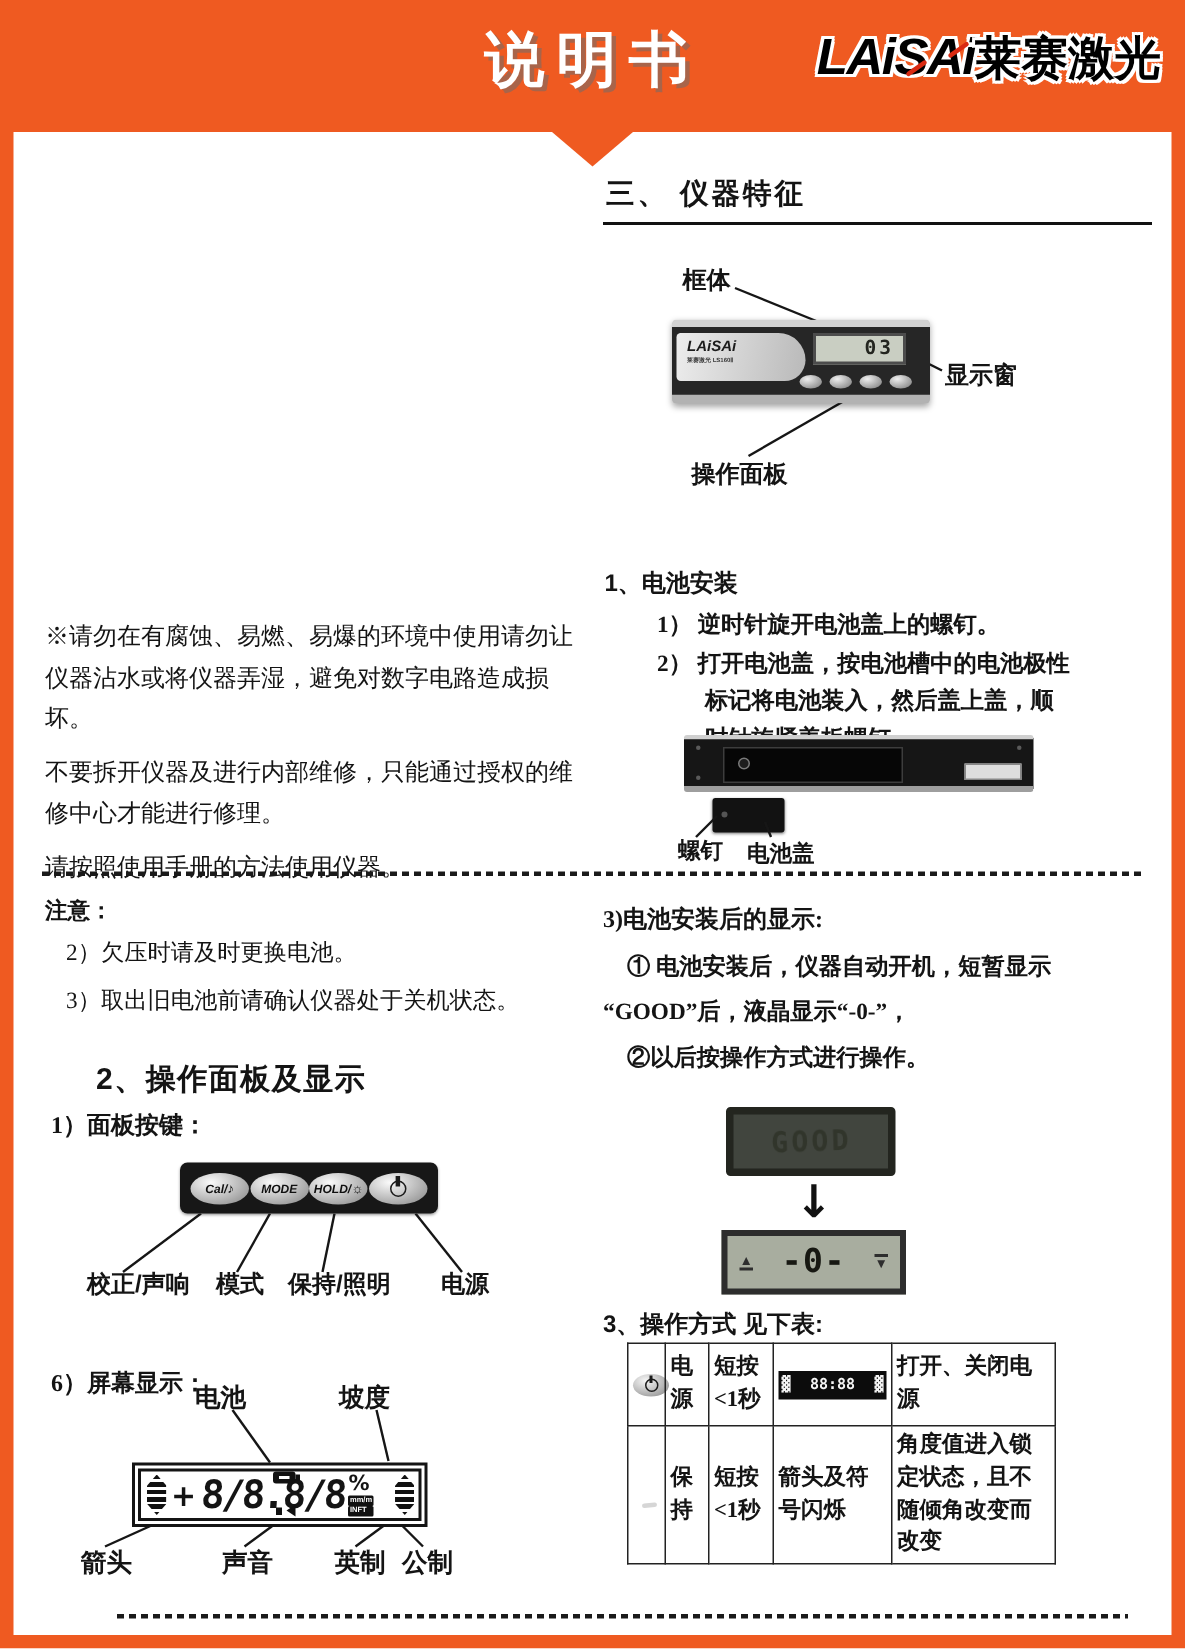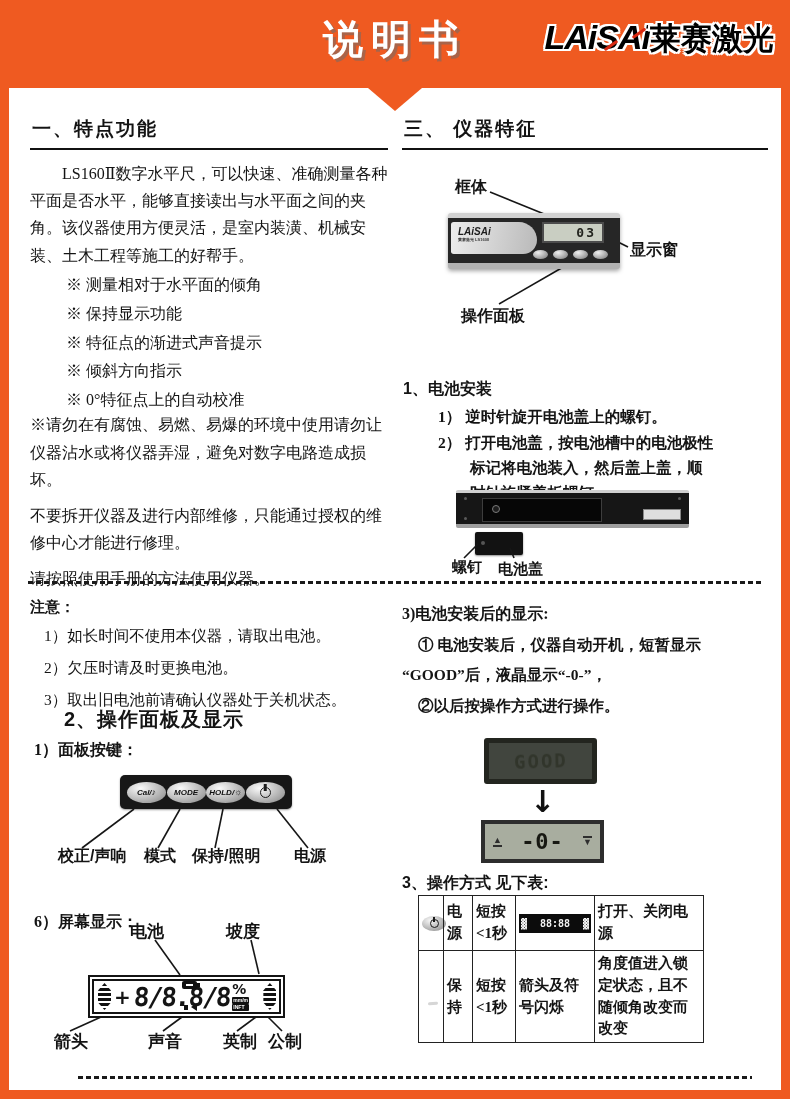--- a/index.html
+++ b/index.html
@@ -155,39 +155,29 @@
   <span class="spark"></span>
 </div>
 <div class="sheet"></div>
 <div class="notch"></div>
 
 <div class="dash" style="left:28px;right:28px;top:581px"></div>
 <div class="dash" style="left:78px;right:38px;top:1076px"></div>
 
 <div class="col-l">
 
-  <div class="grp" style="top:8px">
-    <h2 class="sec">一、特点功能</h2>
-    <p class="para">LS160Ⅱ数字水平尺，可以快速、准确测量各种平面是否水平，能够直接读出与水平面之间的夹角。该仪器使用方便灵活，是室内装潢、机械安装、土木工程等施工的好帮手。</p>
-    <div class="bullet">※ 测量相对于水平面的倾角</div>
-    <div class="bullet">※ 保持显示功能</div>
-    <div class="bullet">※ 特征点的渐进式声音提示</div>
-    <div class="bullet">※ 倾斜方向指示</div>
-    <div class="bullet">※ 0°特征点上的自动校准</div>
-  </div>
 
   <div class="grp" style="top:295px">
     <p class="sp">※请勿在有腐蚀、易燃、易爆的环境中使用请勿让仪器沾水或将仪器弄湿，避免对数字电路造成损坏。</p>
     <p class="sp">不要拆开仪器及进行内部维修，只能通过授权的维修中心才能进行修理。</p>
     <p class="sp">请按照使用手册的方法使用仪器。</p>
   </div>
 
   <div class="grp" style="top:490px">
     <p class="ntitle">注意：</p>
-    <p class="nitem">1）如长时间不使用本仪器，请取出电池。</p>
     <p class="nitem">2）欠压时请及时更换电池。</p>
     <p class="nitem">3）取出旧电池前请确认仪器处于关机状态。</p>
   </div>
 
   <div class="grp" style="top:598px;height:200px">
     <h3 class="bigsec">2、操作面板及显示</h3>
     <p class="subhead" style="top:34px">1）面板按键：</p>
     <div class="btnbar">
       <div class="kbtn">
         <span>Cal/</span>

